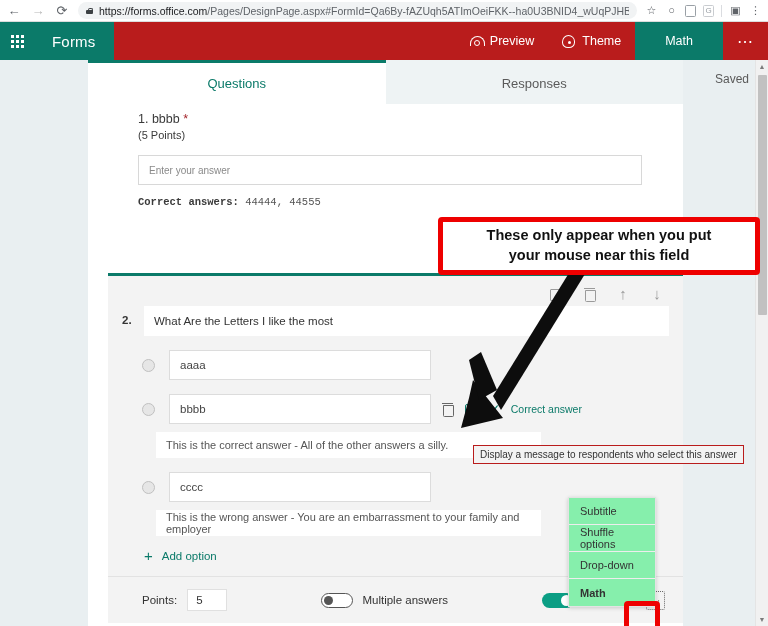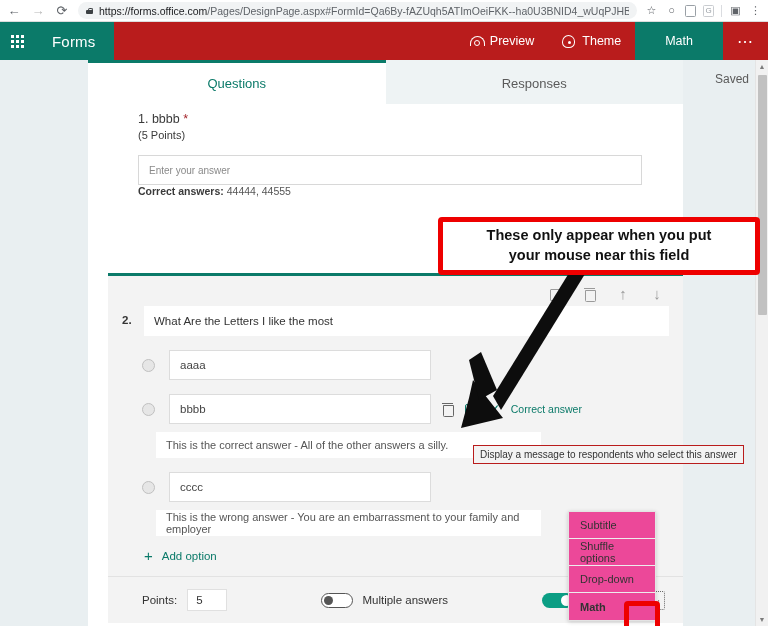--- a/index.html
+++ b/index.html
@@ -134,21 +134,21 @@
   .q1 { padding: 8px 50px 0 50px; }
   .q1-title { font-size: 12.5px; color:#3a3a3a; }
   .q1-title .req { color:#a4262c; }
   .q1-points { font-size: 11px; color:#3a3a3a; margin-top: 3px; }
   .q1-input {
     margin-top: 14px; height: 30px; border:1px solid #d8d8d8;
     background:#fff; display:flex; align-items:center; padding:0 10px;
     font-size: 10px; color:#8a8a8a; width: 504px;
   }
   .q1-correct {
-    font-size: 10.5px; color:#3a3a3a;
+    margin-top: 11px; font-size: 10.5px; color:#3a3a3a;font-family:Liberation Mono, monospace;
   }
   .q1-correct b { font-weight: bold; }
   .q1-correct span { color:#555; }
 
   
   .q2-card {
     position:absolute; left: 20px; top: 169px; width: 575px;
     background:#f3f3f3; border-top: 3px solid #0b7a69;
     padding-bottom: 0;
   }
@@ -261,22 +261,22 @@
   .more-btn {
     width: 19px; height: 19px; margin-left: 16px;
     border: 1.6px dotted #6a6a6a; border-radius:2px;
     display:flex; align-items:center; justify-content:center;
     color:#6a6a6a; font-size: 10px; letter-spacing: 0.5px;
   }
 
   
   .dropdown {
     position:absolute; left: 568px; top: 437px; width: 88px;
-    background:#ec4899; border:1px solid #e3e3e3;
-    box-shadow: 0 1px 4px rgba(0,0,0,.18); z-index: 40; margin-top: 14px;
+    background:#86efac; border:1px solid #e3e3e3;
+    box-shadow: 0 1px 4px rgba(0,0,0,.18); z-index: 40;
   }
   .dd-item {
     height: 27px; display:flex; align-items:center;
     padding: 0 11px; font-size: 11px; color:#333;
     border-bottom:1px solid #ededed;
   }
   .dd-item:last-child { border-bottom:none;font-weight:bold; }
 
   
   .tooltip {

